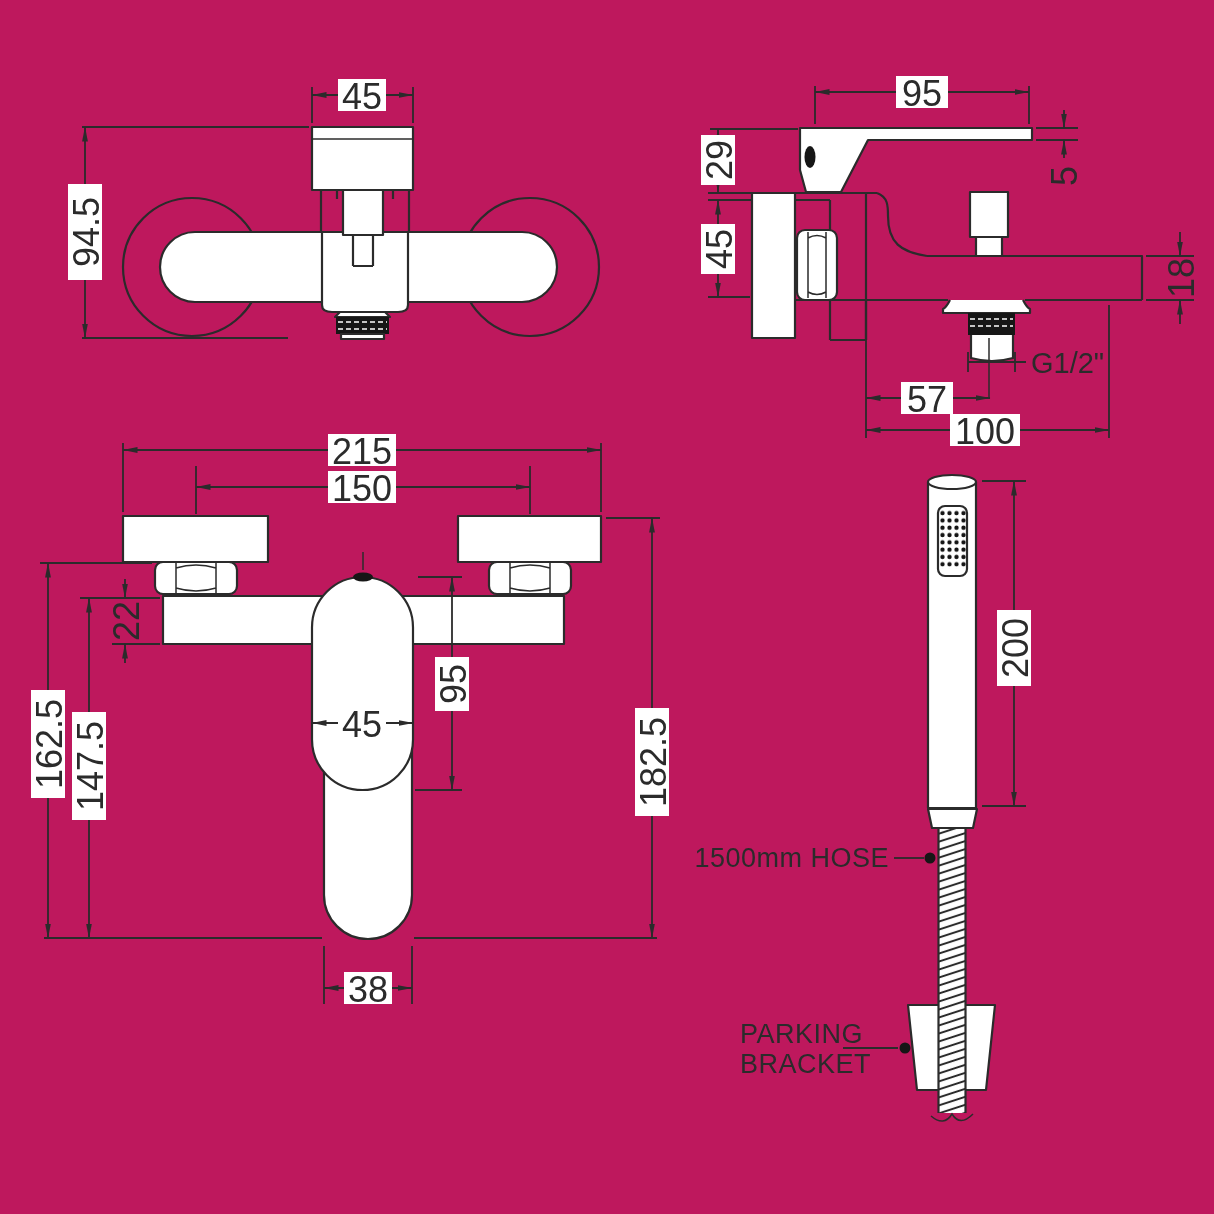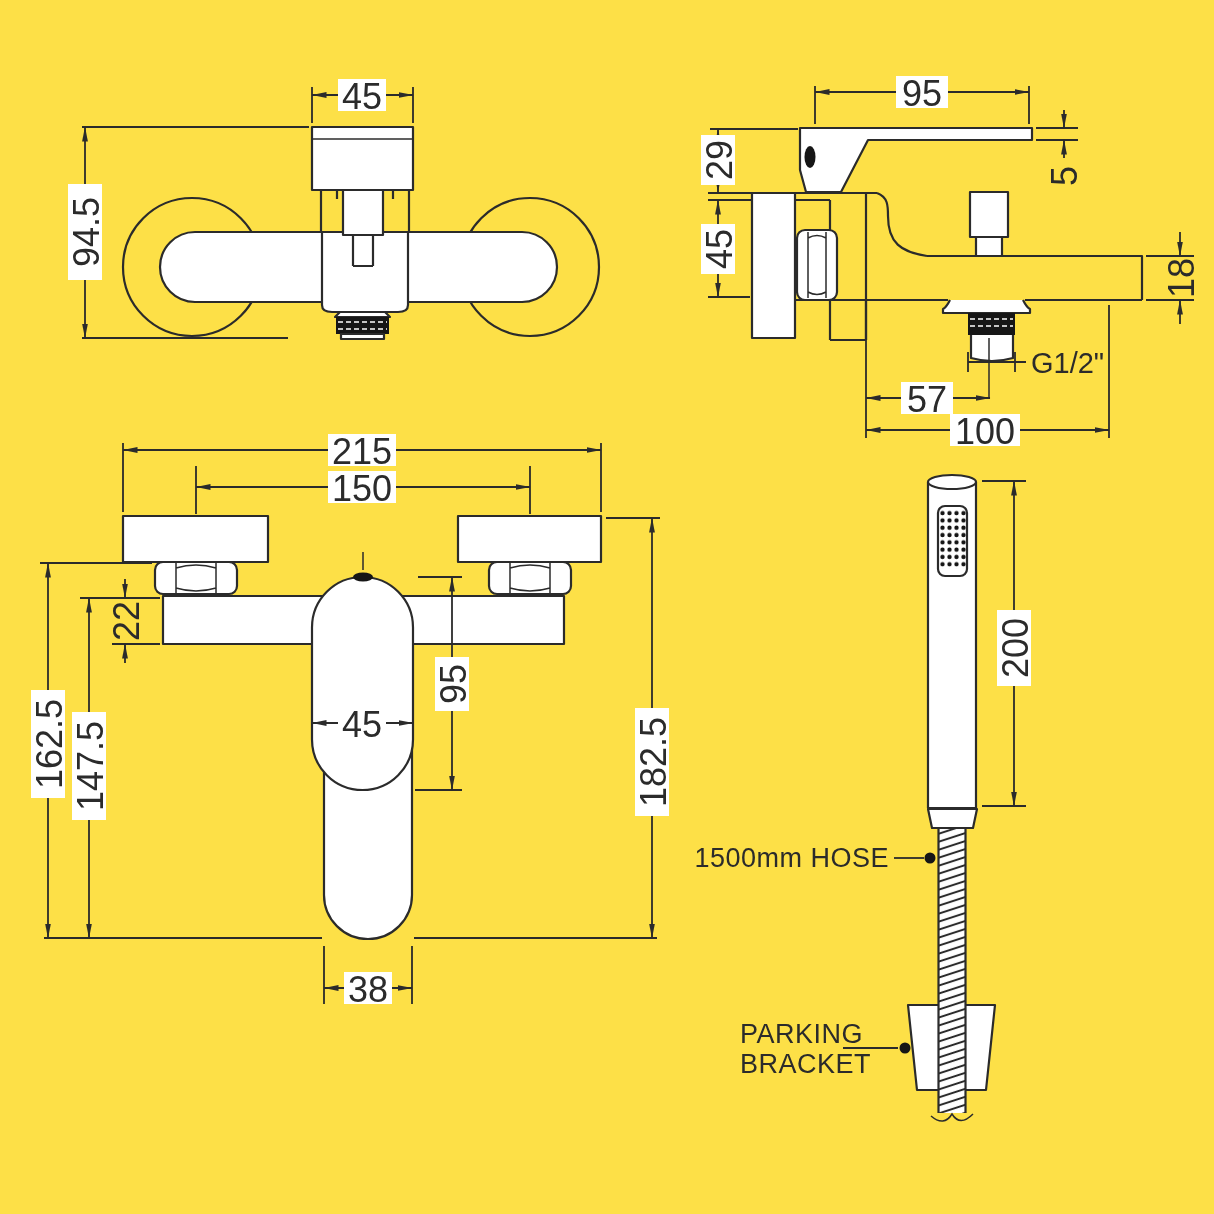--- a/index.html
+++ b/index.html
@@ -1,16 +1,16 @@
 <!DOCTYPE html>
 <html><head>
 <meta charset="utf-8">
 <style>
   html,body{margin:0;padding:0;background:#ffffff;}
-  .page{width:1214px;height:1214px;background:#fde047;position:relative;font-family:"Liberation Sans",sans-serif;text-decoration:underline;}
+  .page{width:1214px;height:1214px;background:#be185d;position:relative;font-family:"Liberation Sans",sans-serif;text-decoration:underline;}
   
   .ol{fill:none;stroke:#2b2b2b;stroke-width:2.2;stroke-linejoin:round;}
   .olf{fill:#ffffff;stroke:#2b2b2b;stroke-width:2.2;stroke-linejoin:round;}
   .thin{fill:none;stroke:#2b2b2b;stroke-width:1.5;}
   
   .dl{fill:none;stroke:#2b2b2b;stroke-width:1.8;}
   .blk{fill:#161616;stroke:none;}
   .thr{fill:none;stroke:#ffffff;stroke-width:1.6;stroke-dasharray:5 3;}
   .gap{fill:#ffffff;stroke:none;}
   text{fill:#2b2b2b;}

